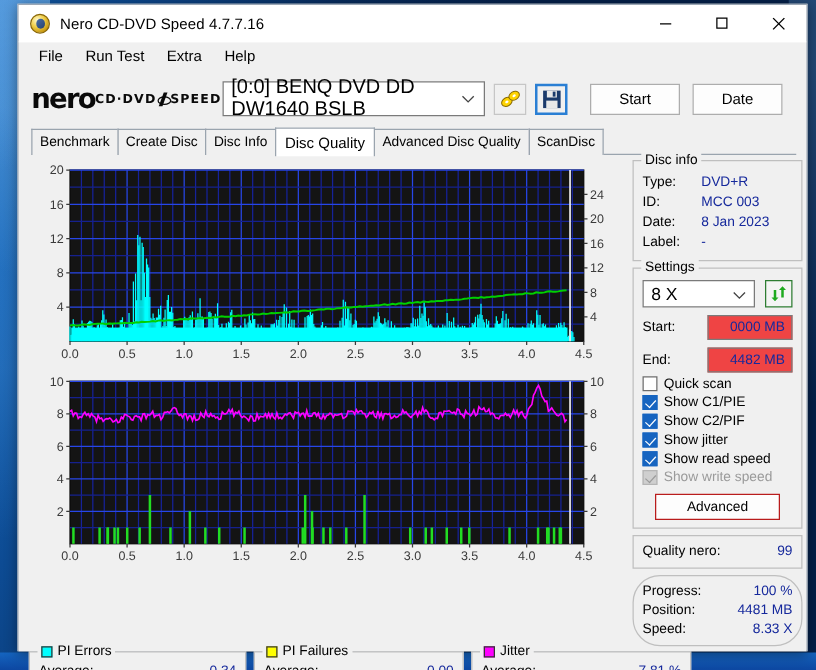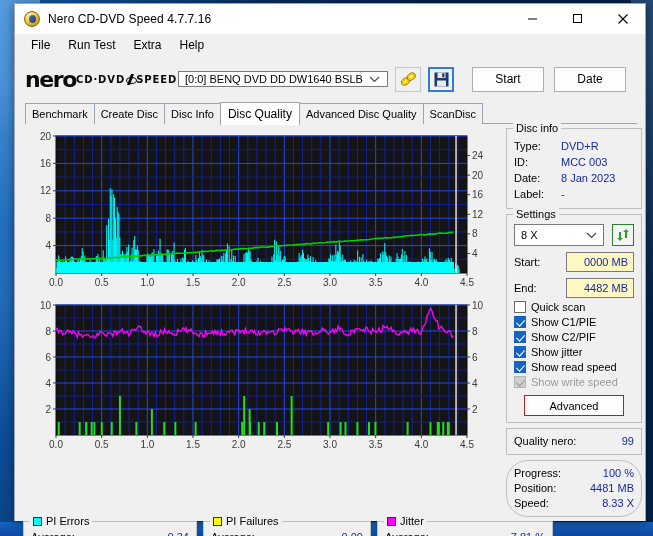--- a/index.html
+++ b/index.html
@@ -115,24 +115,24 @@
     width: 3px; height: 11px; background: #0a0a0a;
     transform: skewX(-20deg);
   }
   .nero-slash::after {
     content: ""; position: absolute; left: 0px; top: 3px;
     width: 9px; height: 5px; border: 1.5px solid #0a0a0a;
     border-radius: 50%;
   }
 
   .drive-select {
-    width: 210px; height: 16px; background: #fff;
+    width: 210px; height: 28px; background: #fff;
     border: 1px solid #7a7a7a;
     display: flex; align-items: center;
-    font-size: 11px; color: #000; padding: 0 0 0 6px;
+    font-size: 16px; color: #000; padding: 0 0 0 6px;
     position: relative;
   }
   .drive-select .chev { margin-left: auto; margin-right: 7px; color: #444; }
   .tb-btn {
     width: 26px; height: 25px; margin-left: 7px;
     background: #f0f0f0; border: 1px solid #c6c6c6;
     display: flex; align-items: center; justify-content: center;
     flex: none;
   }
   .tb-btn.focused { border: 2px solid #2a7fd4; }
@@ -205,37 +205,37 @@
   .stat-row {
     display: flex; justify-content: space-between;
     font-size: 11px; line-height: 15px;
   }
   .stat-row .k { color: #000; }
   .stat-row .v { color: #16299c; }
 
   
   .speed-select {
     height: 22px; background: #fff; border: 1px solid #7a7a7a;
-    display: flex; align-items: center; font-size: 11px;
+    display: flex; align-items: center; font-size: 14px;
     color: #000; padding-left: 6px; width: 90px;
   }
   .speed-select .chev { margin-left: auto; margin-right: 6px; color: #444; }
   .refresh-btn {
     width: 22px; height: 22px; margin-left: 8px;
     border: 1px solid #2e7d32; background: #f4f4f4;
     display: flex; align-items: center; justify-content: center;
     flex: none;
   }
   .field-row {
     display: flex; align-items: center; margin-top: 6px;
     font-size: 11px; color: #000;
   }
   .field-row .lbl { width: 52px; }
   .txtbox {
-    flex: 1; height: 20px; background: #fef9c3; border: 1px solid #7a7a7a;
+    flex: 1; height: 20px; background: #ef4444; border: 1px solid #7a7a7a;
     font-size: 11px; color: #16299c; display: flex; align-items: center;
     justify-content: flex-end; padding-right: 5px;
   }
   .cb-row {
     display: flex; align-items: center; gap: 5px;
     font-size: 11px; color: #000; margin-top: 3px;
   }
   .cb {
     width: 12px; height: 12px; border: 1px solid #6b6b6b;
     background: #fff; flex: none; position: relative;

